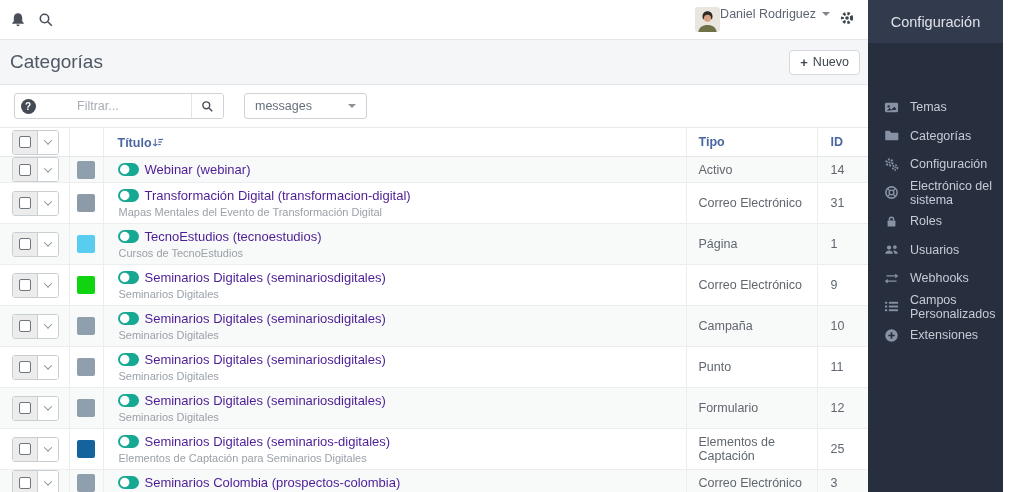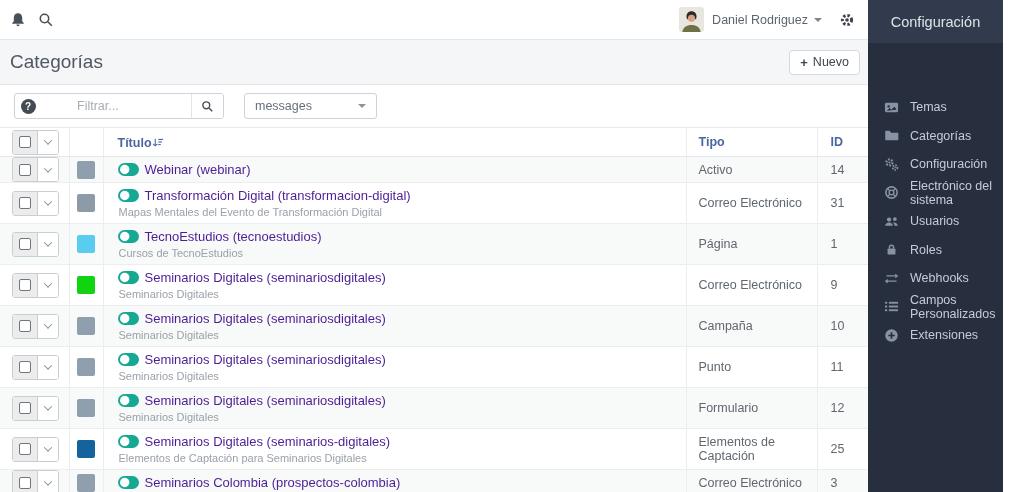--- a/index.html
+++ b/index.html
@@ -6,21 +6,21 @@
   html,body { width:1024px; height:492px; overflow:hidden; background:#fff;
     font-family:"Liberation Sans","DejaVu Sans",sans-serif; font-size:13px; color:#5d6470; }
   .app { display:flex; width:1024px; height:492px; }
   .main { width:868px; height:492px; display:flex; flex-direction:column; background:#fff; }
 
   
   .topbar { height:40px; background:#fff; border-bottom:1px solid #e4e6e9;
     display:flex; align-items:center; padding:0 10px; flex:0 0 auto; }
   .topbar .ticon { width:16px; height:16px; margin-right:12px; cursor:pointer; display:inline-block; }
   .topbar .ticon svg { width:16px; height:16px; display:block; }
-  .topbar-right { margin-left:auto; display:flex; align-items:center; gap:8px; }
+  .topbar-right { margin-left:auto; display:flex; align-items:flex-start; gap:0; }
   .avatar { width:25px; height:25px; border-radius:3px; overflow:hidden; flex:0 0 auto; }
   .avatar svg { display:block; }
   .username { font-size:12.5px; color:#5d6470; cursor:pointer; display:flex; align-items:center; gap:6px; }
   .caret { width:0; height:0; border-left:4px solid transparent; border-right:4px solid transparent;
     border-top:4px solid #7e858d; display:inline-block; }
   .gearbtn { margin-left:6px; width:22px; height:22px; display:flex; align-items:center; justify-content:center; cursor:pointer; }
   .gearbtn svg { width:16px; height:16px; }
 
   
   .page-header { height:45px; background:#f5f6f7; border-bottom:1px solid #e4e6e9;
@@ -36,21 +36,21 @@
   .input-group { display:flex; align-items:stretch; height:26px; border:1px solid #ced3d8; border-radius:3px; background:#fff; overflow:hidden; }
   .ig-help { width:26px; display:flex; align-items:center; justify-content:center; cursor:pointer; }
   .qcircle { width:15px; height:15px; border-radius:50%; background:#454b55; color:#fff;
     font-size:10px; font-weight:bold; display:flex; align-items:center; justify-content:center; }
   .ig-input { border:none; outline:none; width:118px; font-size:12.5px; color:#6d28d9; padding:0 4px;
     font-family:"Liberation Sans","DejaVu Sans",sans-serif;margin-left:32px; }
   .ig-input::placeholder { color:#a7adb5; }
   .ig-btn { width:32px; border:none; border-left:1px solid #e2e5e8; background:#fff; display:flex;
     align-items:center; justify-content:center; cursor:pointer; }
   .ig-btn svg { width:13px; height:13px; }
-  .select-box { width:133px; height:26px; border:1px solid #ced3d8; border-radius:3px; background:#fff;
+  .select-box { width:123px; height:26px; border:1px solid #ced3d8; border-radius:3px; background:#fff;
     display:flex; align-items:center; padding:0 10px; cursor:pointer; }
   .select-box .sel-text { font-size:12.5px; color:#66707c; }
   .select-box .caret { margin-left:auto; border-top-color:#8d939b; }
 
   
   table { border-collapse:collapse; width:868px; table-layout:fixed; }
   col.w-check{width:69px;} col.w-color{width:34px;} col.w-title{width:583px;} col.w-type{width:131px;} col.w-id{width:51px;}
   thead td { border-top:1px solid #e8eaec; border-bottom:1px solid #e4e6e9; height:29px; vertical-align:middle; }
   tbody td { border-top:1px solid #ebedef; vertical-align:middle; }
   tbody tr:first-child td { border-top:none; }
@@ -497,37 +497,37 @@
               <circle cx="8" cy="8" r="2.5" stroke-width="1.5"></circle>
               <path d="M3.9 3.9L6.1 6.1M12.1 3.9L9.9 6.1M3.9 12.1L6.1 9.9M12.1 12.1L9.9 9.9" stroke-width="1.4"></path>
             </svg>
           </span>
         <span class="slabel">Electrónico del sistema</span>
       </li>
 
       <li class="side-item">
         <span class="sic">
             <svg viewBox="0 0 16 16" fill="currentColor">
+              <path d="M5 7V5.6a3 3 0 0 1 6 0V7H9.4V5.6a1.4 1.4 0 0 0-2.8 0V7z"></path>
+              <rect x="3.8" y="6.8" width="8.4" height="6.6" rx="1"></rect>
+            </svg>
+          </span>
+        <span class="slabel">Roles</span>
+      </li>
+
+      <li class="side-item">
+        <span class="sic">
+            <svg viewBox="0 0 16 16" fill="currentColor">
               <circle cx="5.4" cy="5.9" r="2.3"></circle>
               <path d="M1.3 12.6c0-2.3 1.9-3.6 4.1-3.6s4.1 1.3 4.1 3.6z"></path>
               <circle cx="11.6" cy="5.4" r="2"></circle>
               <path d="M10.4 9.1c2.3.1 4.3 1.4 4.3 3.5h-3.5c0-1.4-.7-2.6-1.8-3.3z"></path>
             </svg>
           </span>
         <span class="slabel">Usuarios</span>
-      </li>
-
-      <li class="side-item">
-        <span class="sic">
-            <svg viewBox="0 0 16 16" fill="currentColor">
-              <path d="M5 7V5.6a3 3 0 0 1 6 0V7H9.4V5.6a1.4 1.4 0 0 0-2.8 0V7z"></path>
-              <rect x="3.8" y="6.8" width="8.4" height="6.6" rx="1"></rect>
-            </svg>
-          </span>
-        <span class="slabel">Roles</span>
       </li>
 
       <li class="side-item">
         <span class="sic">
             <svg viewBox="0 0 16 16" fill="currentColor">
               <path d="M12 2.6l3.2 2.6L12 7.8V5.9H2.6V4.5H12zM4 8.2L.8 10.8 4 13.4v-1.9h9.4v-1.4H4z"></path>
             </svg>
           </span>
         <span class="slabel">Webhooks</span>
       </li>

